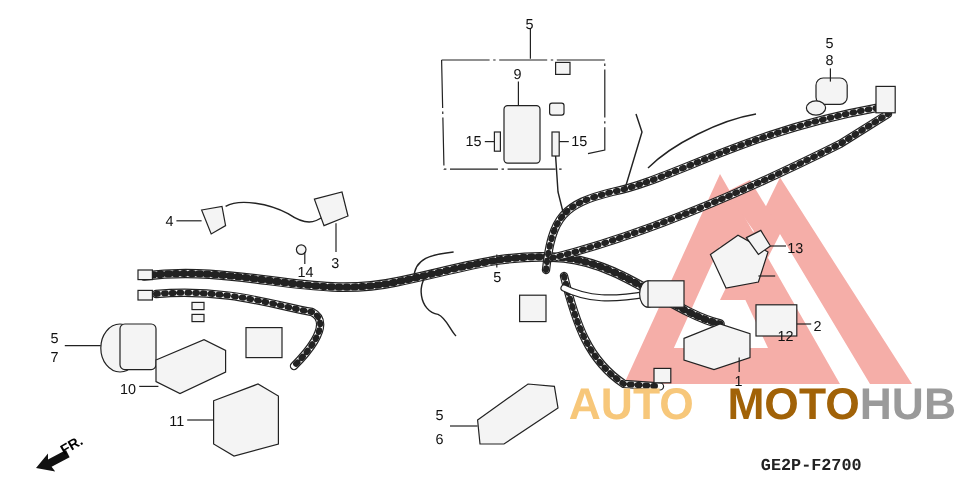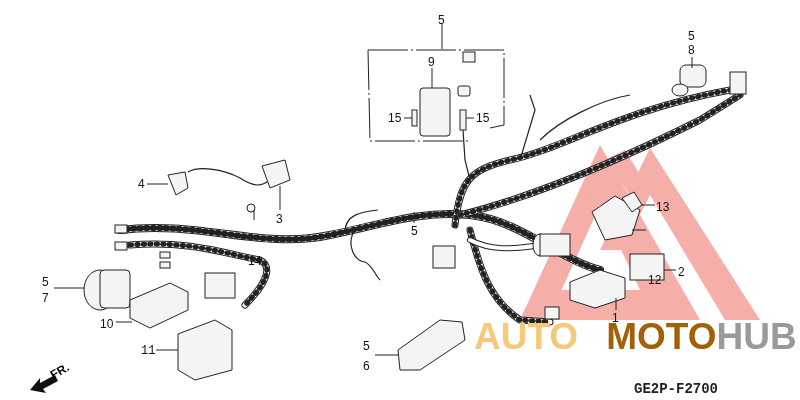--- a/index.html
+++ b/index.html
@@ -145,26 +145,26 @@
 
   <div id="callouts">
       <span class="callout" style="left: 438px; top: 14px;">5</span>
       <span class="callout" style="left: 428px; top: 56px;">9</span>
       <span class="callout" style="left: 388px; top: 112px;">15</span>
       <span class="callout" style="left: 476px; top: 112px;">15</span>
       <span class="callout" style="left: 688px; top: 30px;">5</span>
       <span class="callout" style="left: 688px; top: 44px;">8</span>
       <span class="callout" style="left: 138px; top: 178px;">4</span>
       <span class="callout" style="left: 276px; top: 213px;">3</span>
-      <span class="callout" style="left: 248px; top: 221px; margin-top: 34px;">14</span>
+      <span class="callout" style="left: 248px; top: 221px;">14</span>
       <span class="callout" style="left: 411px; top: 225px;">5</span>
       <span class="callout" style="left: 656px; top: 201px; text-align: center;">13</span>
       <span class="callout" style="left: 648px; top: 226px; margin-top: 48px;">12</span>
       <span class="callout" style="left: 678px; top: 266px;">2</span>
       <span class="callout" style="left: 42px; top: 276px;">5</span>
       <span class="callout" style="left: 42px; top: 292px;">7</span>
       <span class="callout" style="left: 100px; top: 318px; text-align: center;">10</span>
       <span class="callout" style="left: 612px; top: 312px;">1</span>
-      <span class="callout" style="left: 141px; top: 345px; font-family: Liberation Mono, monospace;">11</span>
+      <span class="callout" style="left: 141px; top: 345px;">11</span>
       <span class="callout" style="left: 363px; top: 340px;">5</span>
       <span class="callout" style="left: 363px; top: 360px;">6</span>
     </div>
 </div>
 
 </body></html>

